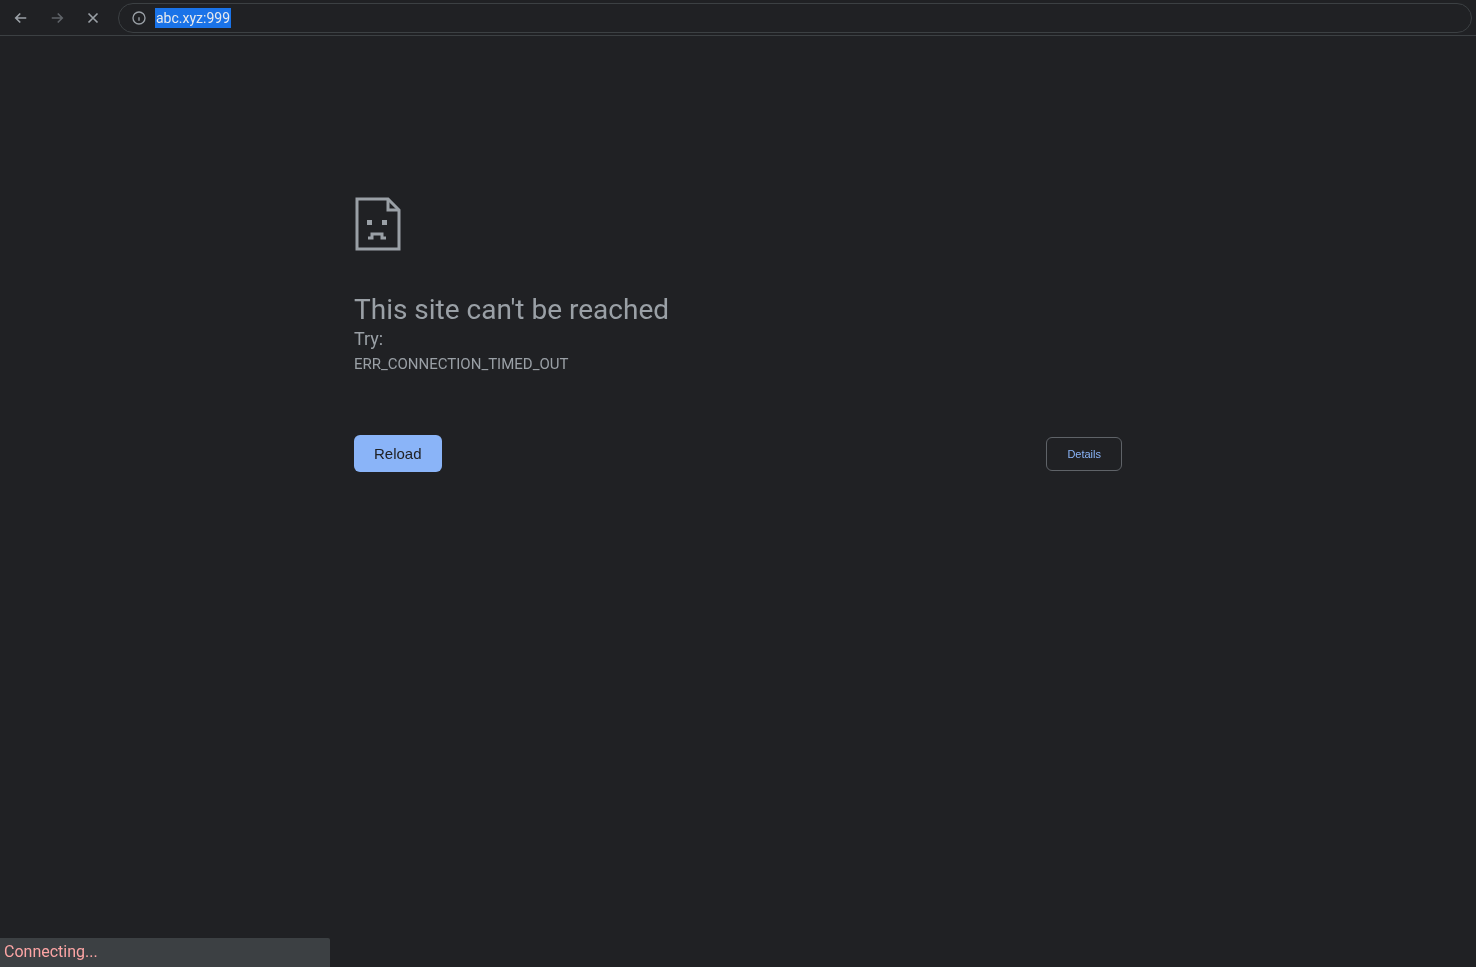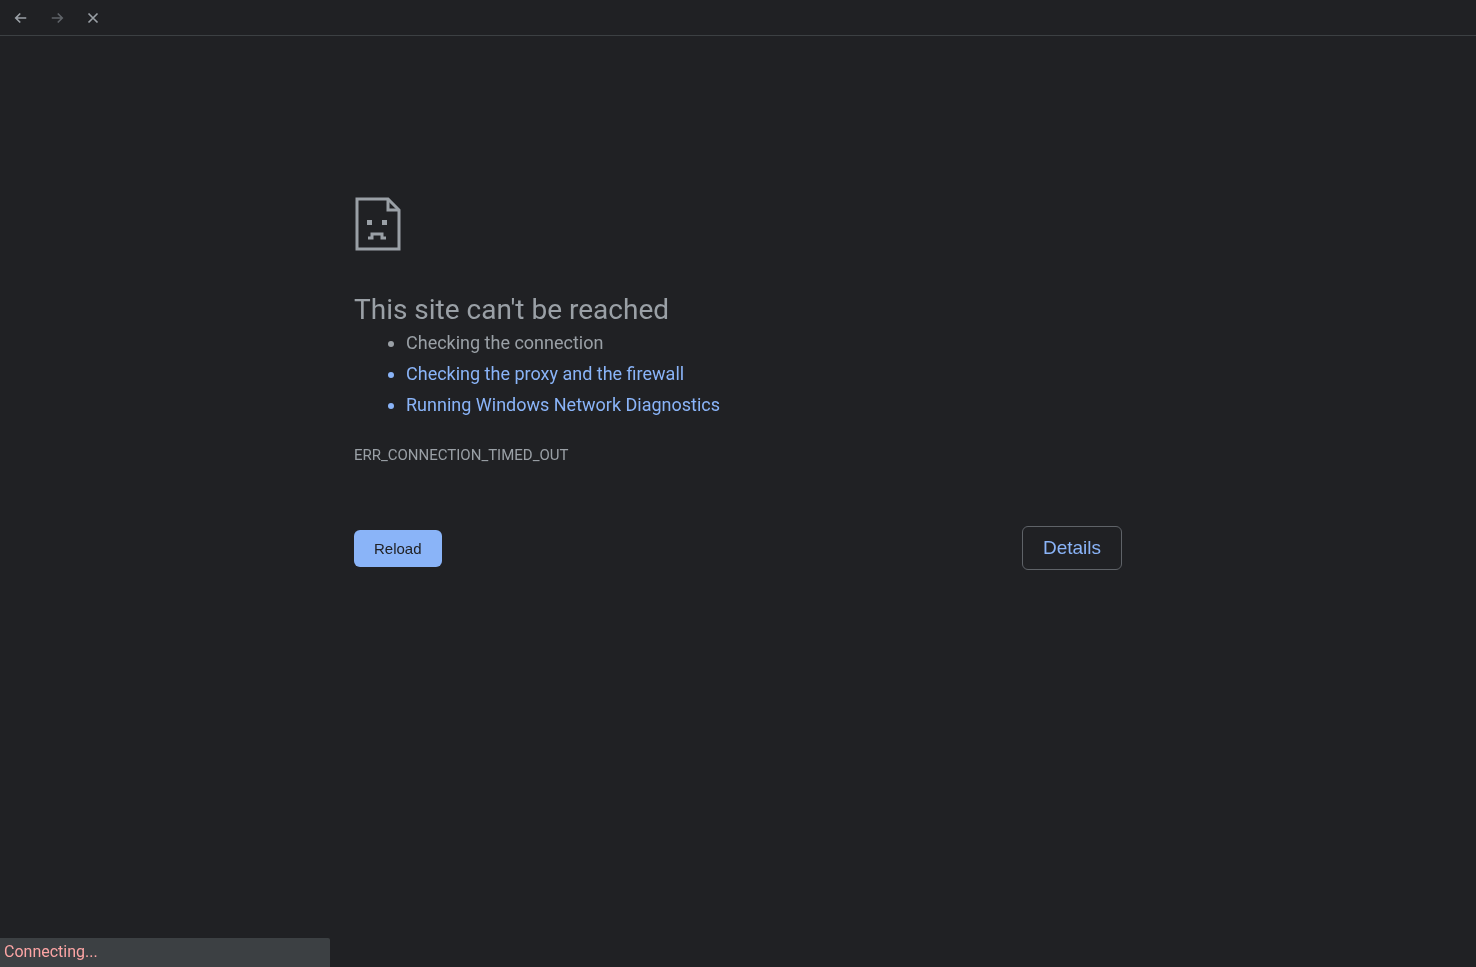--- a/index.html
+++ b/index.html
@@ -113,21 +113,21 @@
       color: #202124;
       font-size: 15px;
       border: none;
       border-radius: 6px;
       padding: 10px 20px;
       cursor: pointer;
     }
     .details-btn {
       background: transparent;
       color: #8ab4f8;
-      font-size: 19px;
+      font-size: 11px;
       border: 1px solid #5f6368;
       border-radius: 6px;
       padding: 10px 20px;
       cursor: pointer;
     }
     .status-bar {
       position: absolute;
       bottom: 0;
       left: 0;
       background: #3c4043;
@@ -150,41 +150,47 @@
   <div class="nav-btn disabled">
     <svg viewBox="0 0 24 24" fill="none" stroke="currentColor" stroke-width="2.2">
         <path d="M5 12h14M13 6l6 6-6 6"></path>
       </svg>
   </div>
   <div class="nav-btn">
     <svg viewBox="0 0 24 24" fill="none" stroke="currentColor" stroke-width="2.2">
         <path d="M6 6l12 12M18 6L6 18"></path>
       </svg>
   </div>
+  <div class="addr-bar">
+    <span class="addr-info-icon">
+      <svg viewBox="0 0 24 24" fill="none" stroke="currentColor" stroke-width="2">
+          <circle cx="12" cy="12" r="9"></circle>
+          <line x1="12" y1="8" x2="12" y2="8"></line>
+          <line x1="12" y1="11" x2="12" y2="16"></line>
+        </svg>
+    </span>
+    <span class="addr-text-wrap"><span class="addr-text">abc.xyz:999</span></span>
+  </div>
 </div>
 
 <div class="content">
   <div class="sad-icon">
     <svg viewBox="0 0 48 56" fill="none" stroke="currentColor" stroke-width="3">
       <path d="M3 3 H34 L45 14 V53 H3 Z"></path>
       <path d="M34 3 V14 H45"></path>
       <rect x="13" y="24" width="5" height="5" fill="currentColor" stroke="none"></rect>
       <rect x="28" y="24" width="5" height="5" fill="currentColor" stroke="none"></rect>
       <path d="M14 42 H18 V38 H28 V42 H32" stroke-width="3"></path>
     </svg>
   </div>
 
   <h1 class="heading">This site can't be reached</h1>
 
 
-  <ul class="suggestions">
-    <li><span>Checking the connection</span></li>
-    <li class="link"><span>Checking the proxy and the firewall</span></li>
-    <li class="link"><span>Running Windows Network Diagnostics</span></li>
-  </ul>
+  <p class="try-label">Try:</p>
 
   <p class="errcode">ERR_CONNECTION_TIMED_OUT</p>
 
   <div class="btn-row">
     <button class="reload-btn">Reload</button>
     <button class="details-btn">Details</button>
   </div>
 </div>
 
 <div class="status-bar">Connecting...</div>

